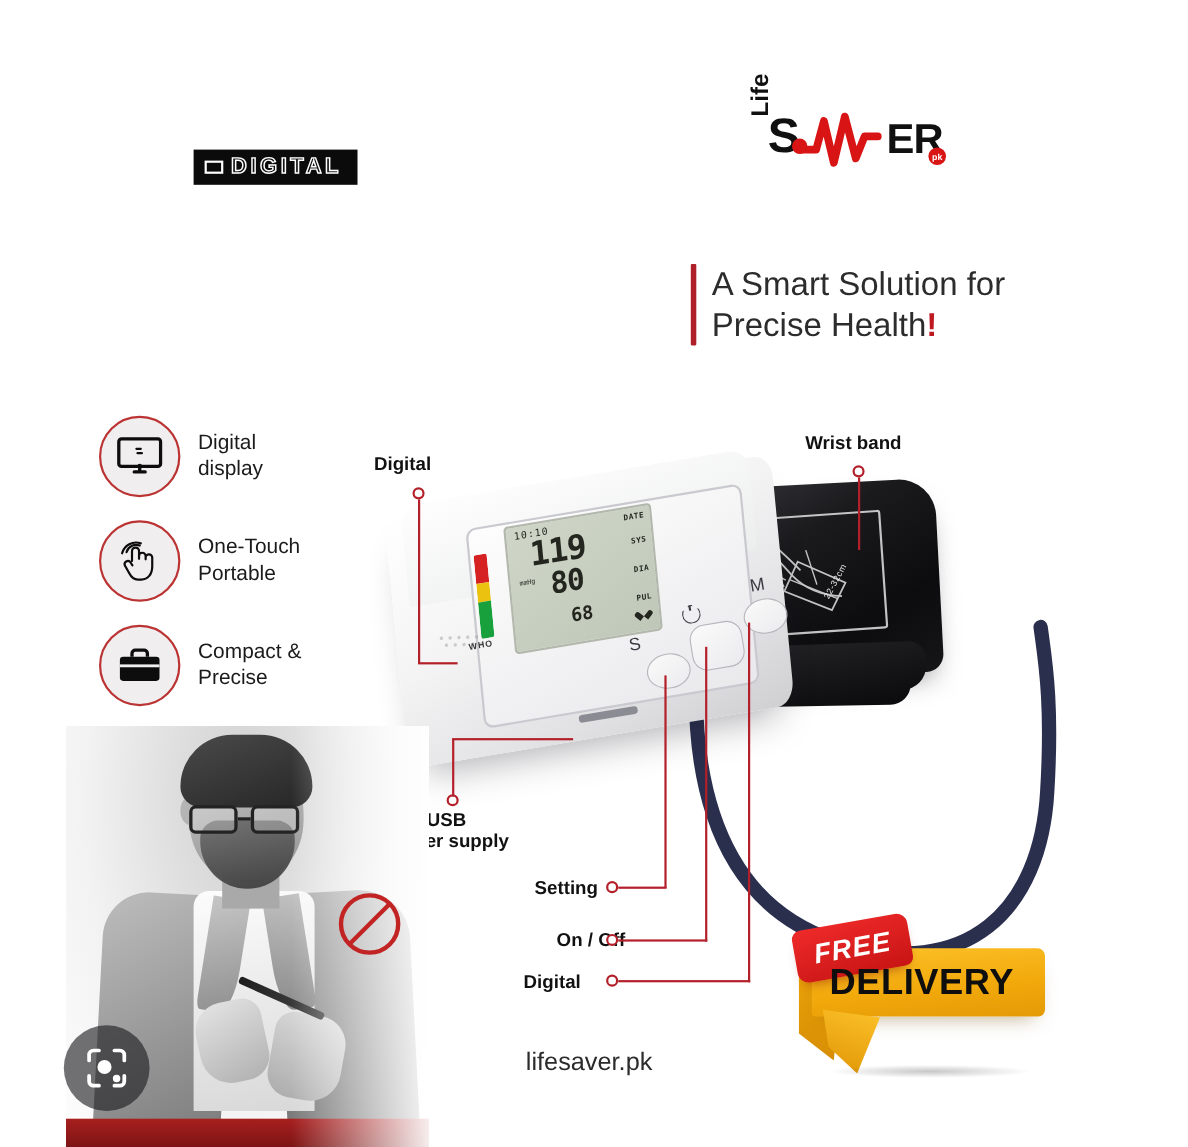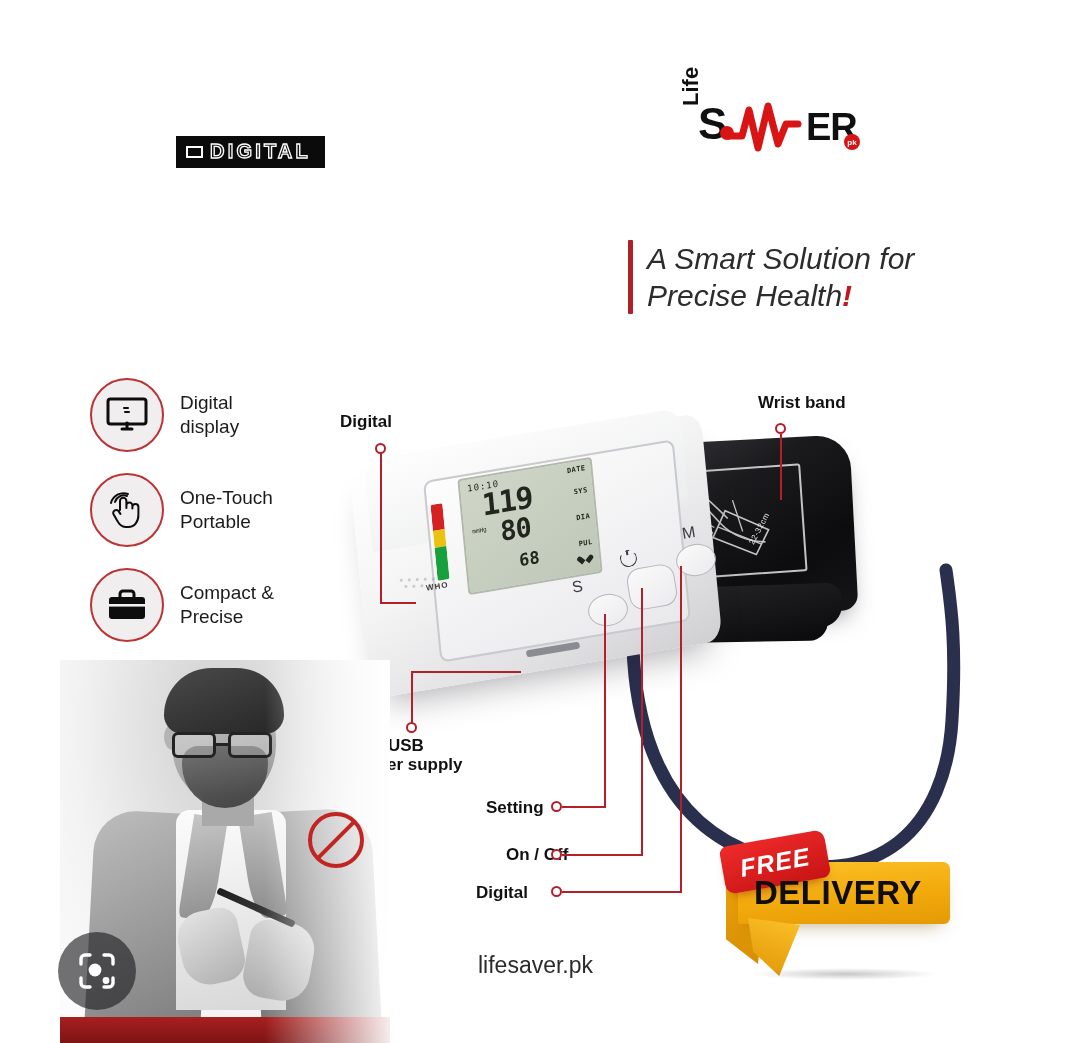--- a/index.html
+++ b/index.html
@@ -30,21 +30,21 @@
   .drop.a{left:20px;} .drop.b{left:98px;}
   .drop::after{content:"";position:absolute;left:6px;top:20px;width:11px;height:11px;
      border-left:3px solid #fff;border-bottom:3px solid #fff;border-radius:0 0 0 9px;opacity:.85;}
 
   .pressure-word{position:absolute;left:172px;top:260px;
      font-family:"Liberation Serif",serif;font-size:56px;font-weight:400;
      color:#0c0c0c;letter-spacing:-0.5px;}
 
   .tagline{position:absolute;left:628px;top:240px;display:flex;gap:14px;}
   .tagline .bar{width:5px;background:#b02028;border-radius:1px;}
-  .tagline .tl{font-size:30px;line-height:37px;color:#2c2c2c;font-weight:400;font-style:italic;}
+  .tagline .tl{font-size:30px;line-height:37px;color:#2c2c2c;font-weight:400;}
   .tagline .bang{color:#c01820;font-weight:700;}
 
   
   .logo{position:absolute;left:676px;top:100px;width:186px;height:58px;}
   .logo .life{position:absolute;left:2px;top:6px;font-size:22px;font-weight:700;
      color:#101010;transform:rotate(-90deg);transform-origin:left top;
      letter-spacing:0px;white-space:nowrap;}
   .logo .sbig{position:absolute;left:22px;top:2px;font-size:44px;font-weight:700;
      color:#101010;line-height:44px;}
   .logo .dotred{position:absolute;left:44px;top:26px;width:14px;height:14px;
@@ -401,21 +401,21 @@
     <div class="btxt m">M</div>
 
     <div class="usb-slot"></div>
   </div>
 
   <div class="callout" style="left:340px;top:412px">Digital</div>
   <div class="dot" style="left:375px;top:443px"></div>
   <div class="lead v" style="left:380px;top:454px;height:149px"></div>
   <div class="lead h" style="left:380px;top:602px;width:36px"></div>
 
-  <div class="callout" style="left:758px;top:393px">Wrist band</div>
+  <div class="callout" style="left:732px;top:393px">Wrist band</div>
   <div class="dot" style="left:775px;top:423px"></div>
   <div class="lead v" style="left:780px;top:434px;height:66px"></div>
 
   <div class="dot" style="left:406px;top:722px"></div>
   <div class="callout" style="left:388px;top:736px">USB</div>
   <div class="callout" style="left:352px;top:755px">Power supply</div>
   <div class="lead v" style="left:411px;top:672px;height:52px"></div>
   <div class="lead h" style="left:411px;top:671px;width:110px"></div>
 
   <div class="callout" style="left:486px;top:798px">Setting</div>

